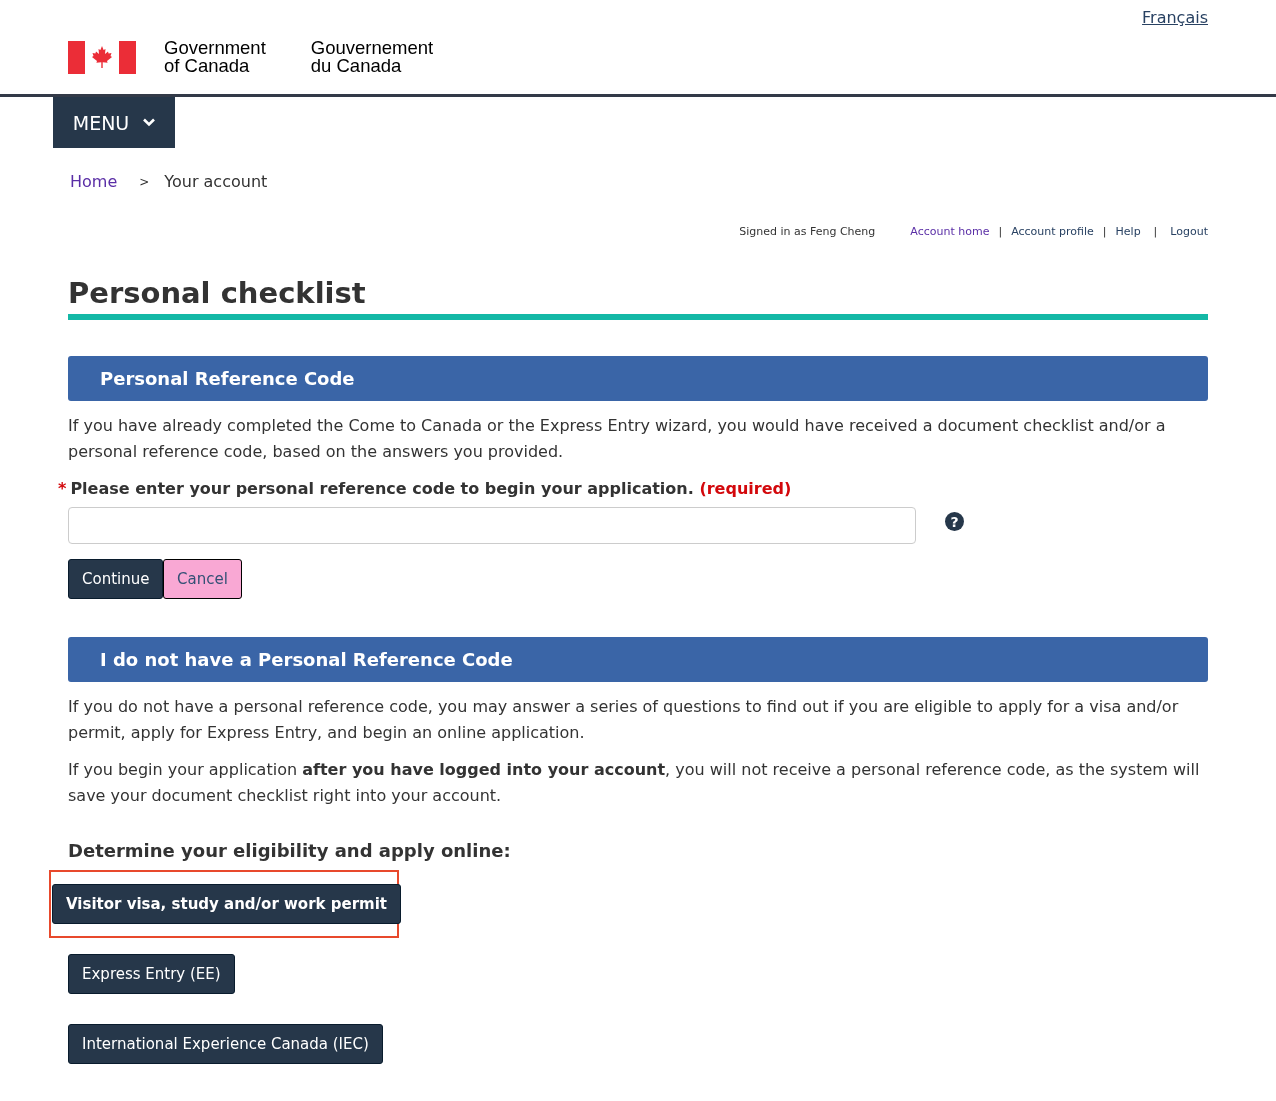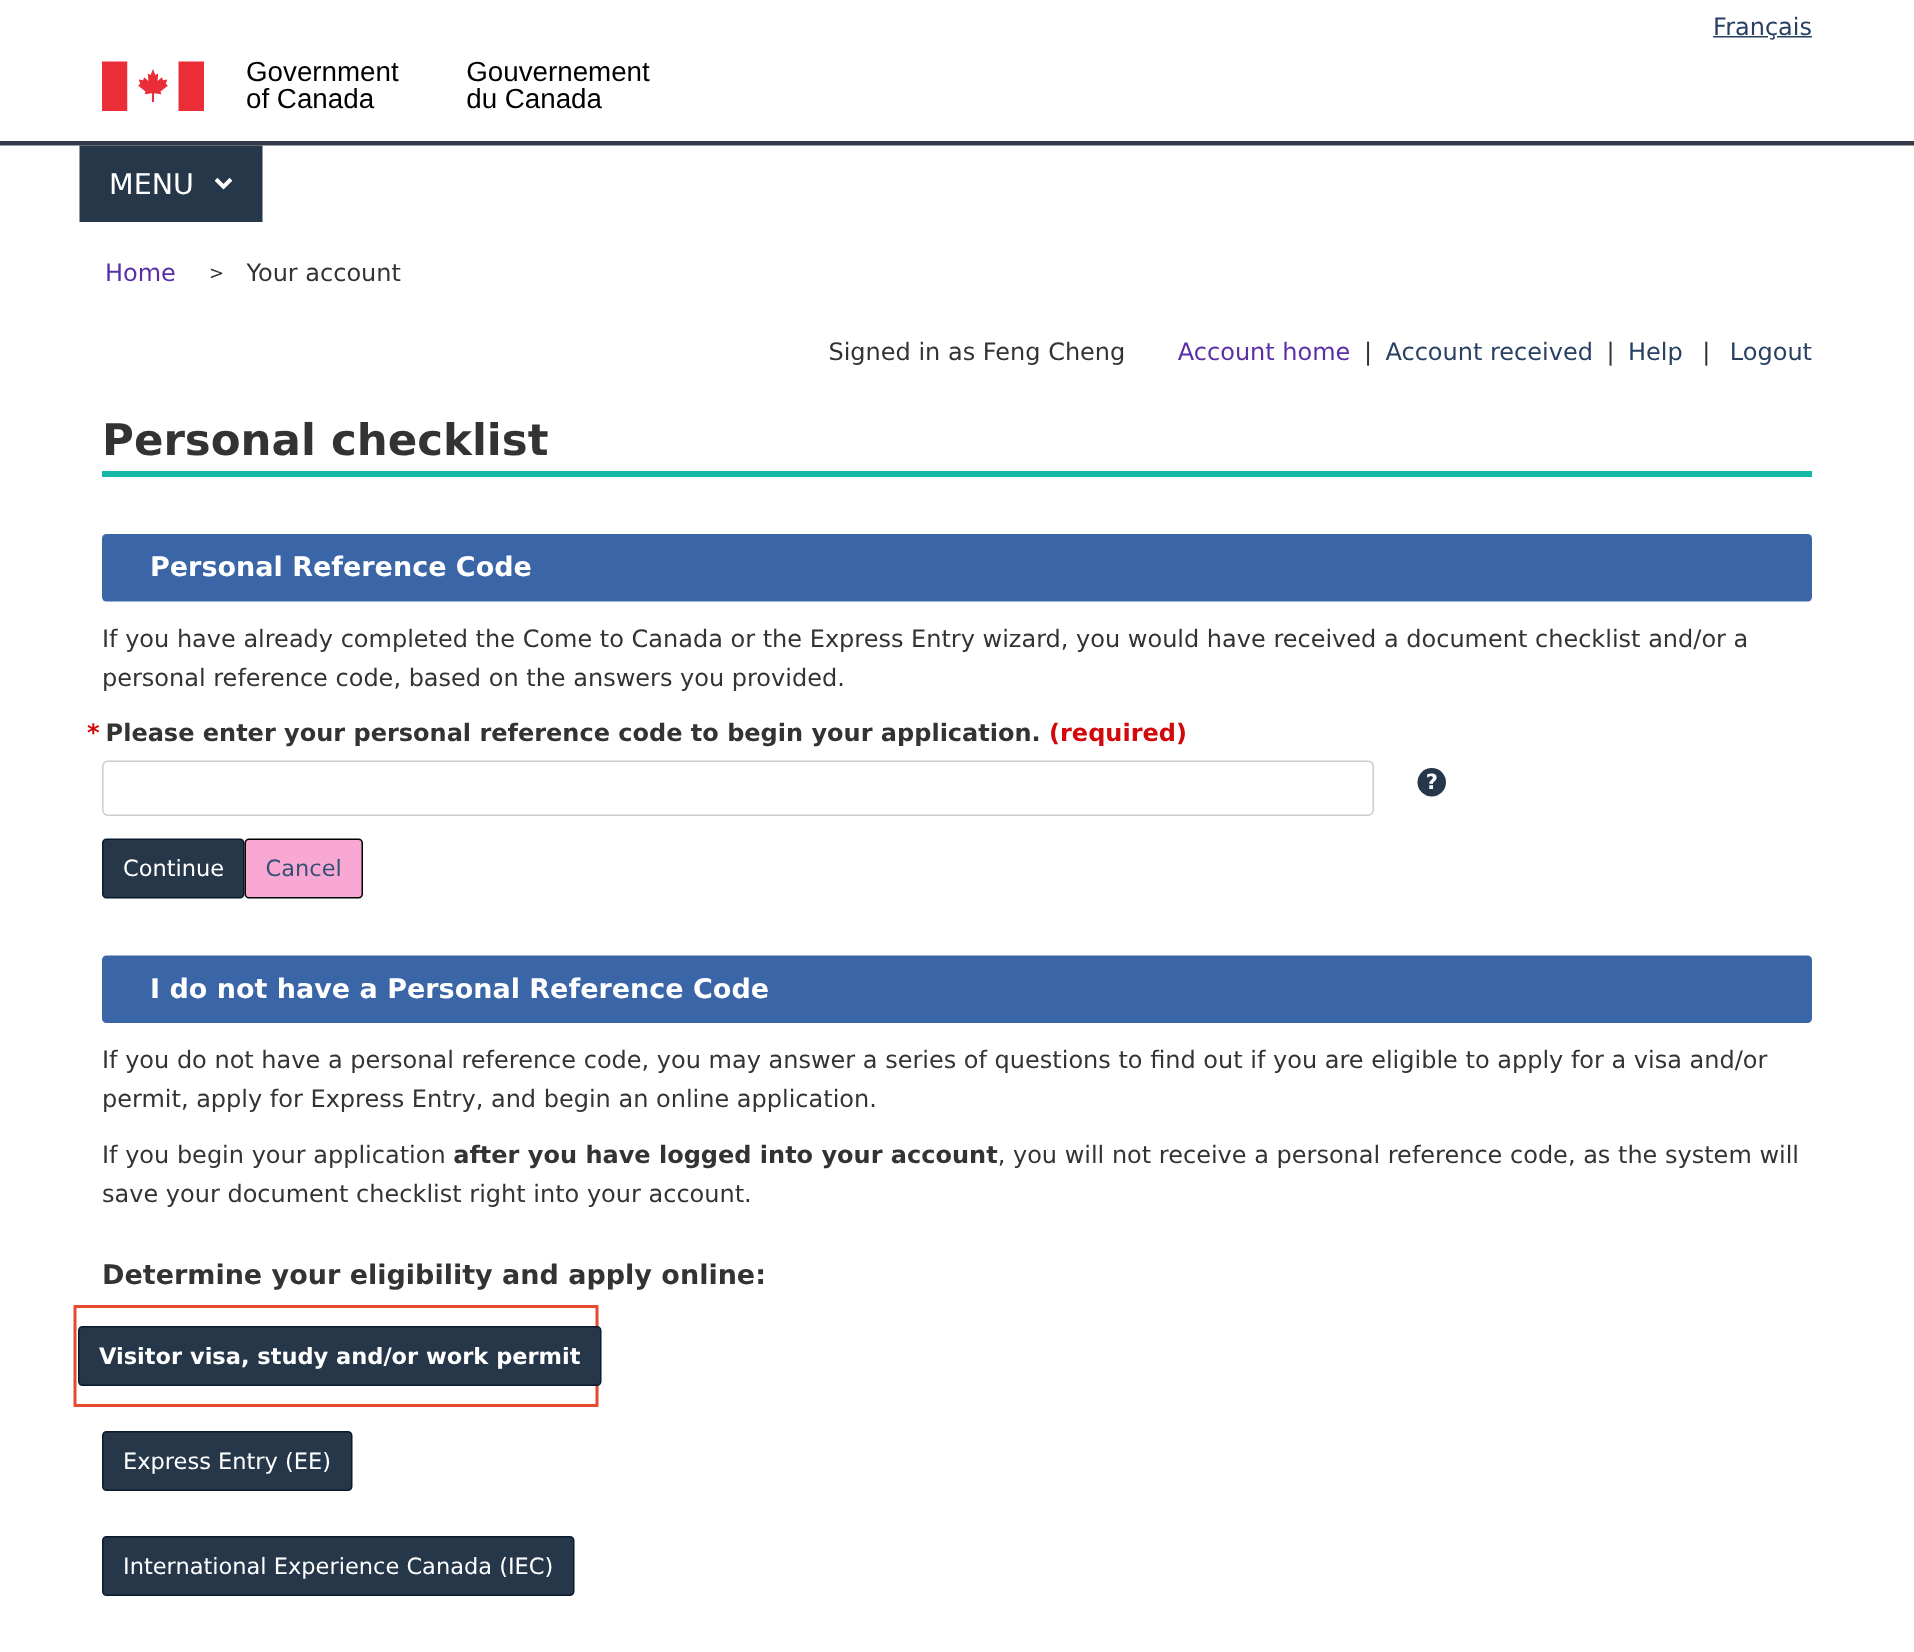--- a/index.html
+++ b/index.html
@@ -12,27 +12,27 @@
   .flag .bar { width: 17px; height: 33px; background: #eb2d37; }
   .flag .mid { width: 34px; height: 33px; background: #ffffff; display: flex; align-items: center; justify-content: center; }
   .brand-text { display: flex; margin-left: 28px; font-family: "Liberation Sans", sans-serif; font-size: 18.5px; line-height: 18px; color: #000; }
   .brand-text div { margin-right: 45px; }
   .rule { position: absolute; top: 94px; left: 0; width: 1276px; height: 3px; background: #333a48; }
   .menu { position: absolute; left: 53px; top: 97px; width: 122px; height: 51px; background: #26374a; color: #fff;
           display: flex; align-items: center; justify-content: center; font-size: 19px; gap: 14px; }
   .crumbs { position: absolute; left: 70px; top: 172px; font-size: 16px; display: flex; gap: 0; align-items: center; justify-content: center; }
   .crumbs a { color: #5a2ea6; }
   .crumbs .sep { margin: 0 15px 0 22px; font-size: 12px; color: #333; }
-  .acct { position: absolute; right: 68px; top: 225px; font-size: 16px; display: flex; align-items: flex-start; }
+  .acct { position: absolute; right: 68px; top: 225px; font-size: 11px; display: flex; align-items: flex-start; }
   .acct .who { margin-right: 35px; color: #333; }
   .acct a { color: #284162; }
   .acct a.visited { color: #5a2ea6; }
   .acct .pipe { margin: 0 9px; }
   h1 { position: absolute; left: 68px; top: 276px; margin: 0; font-size: 29px; font-weight: bold; color: #333; width: 1140px;
-       border-bottom: 4px solid #14b8a6; padding-bottom: 4px; }
+       border-bottom: 6px solid #14b8a6; padding-bottom: 4px; }
   .panel-head { position: absolute; left: 68px; width: 1140px; height: 45px; background: #3a65a7; color: #fff;
                 border-radius: 3px; font-size: 18px; font-weight: bold; box-sizing: border-box; padding: 12px 32px; }
   .para { position: absolute; left: 68px; width: 1140px; font-size: 16px; line-height: 26px; color: #333; margin: 0; }
   .label { position: absolute; left: 58px; top: 479px; font-size: 16px; font-weight: bold; color: #333; }
   .label .star { color: #d3080c; margin-right: 4px; }
   .label .req { color: #d3080c; }
   .input { position: absolute; left: 68px; top: 507px; width: 848px; height: 37px; box-sizing: border-box;
            border: 1px solid #ccc; border-radius: 4px; background: #fff; }
   .help { position: absolute; left: 945px; top: 512px; width: 19px; height: 19px; border-radius: 50%; background: #26374a;
           color: #fff; font-size: 14px; font-weight: bold; display: flex; align-items: center; justify-content: center; }
@@ -82,21 +82,21 @@
 <nav class="crumbs">
   <a>Home</a>
   <span class="sep">&gt;</span>
   <span>Your account</span>
 </nav>
 
 <div class="acct">
   <span class="who">Signed in as Feng Cheng</span>
   <a class="visited">Account home</a>
   <span class="pipe">|</span>
-  <a>Account received</a>
+  <a>Account profile</a>
   <span class="pipe">|</span>
   <a>Help</a>
   <span class="pipe" style="margin:0 13px">|</span>
   <a>Logout</a>
 </div>
 
 <h1>Personal checklist</h1>
 
 <div class="panel-head" style="top:356px">Personal Reference Code</div>
 

